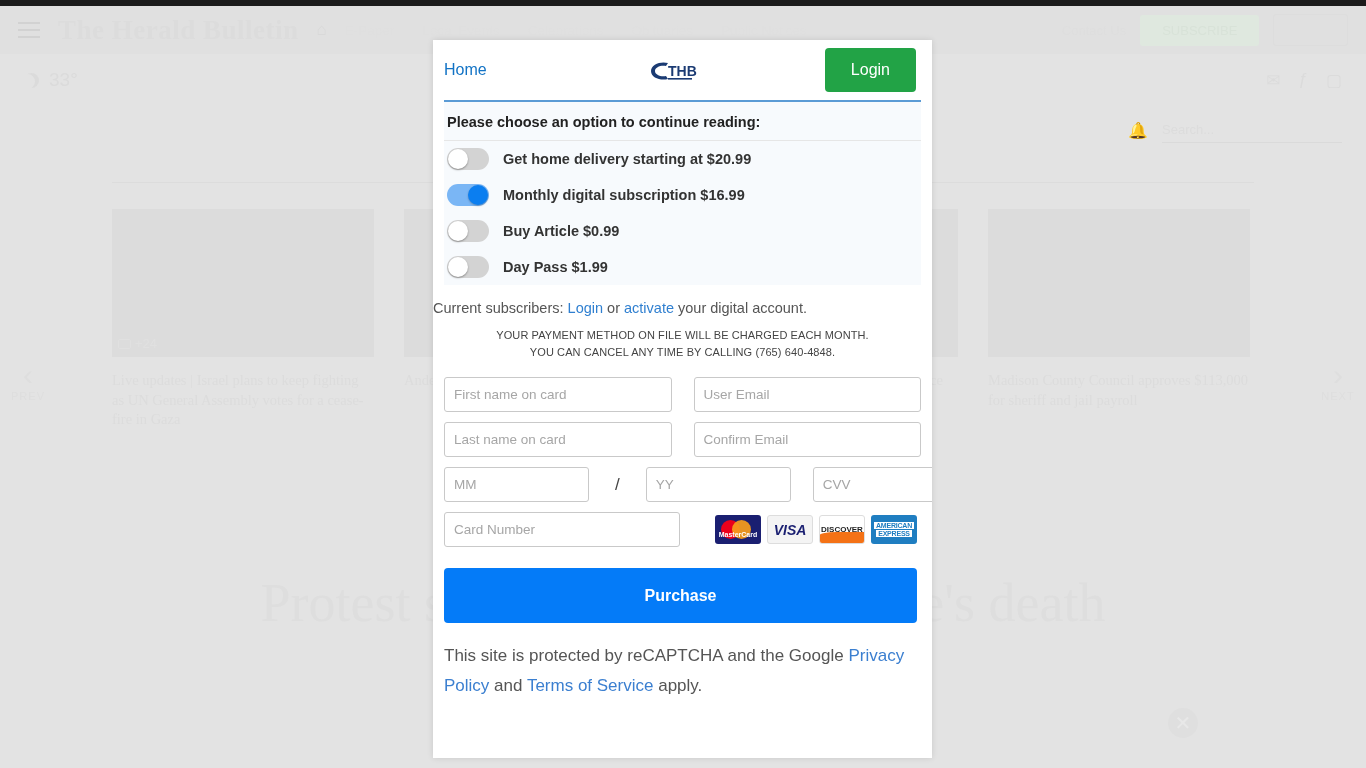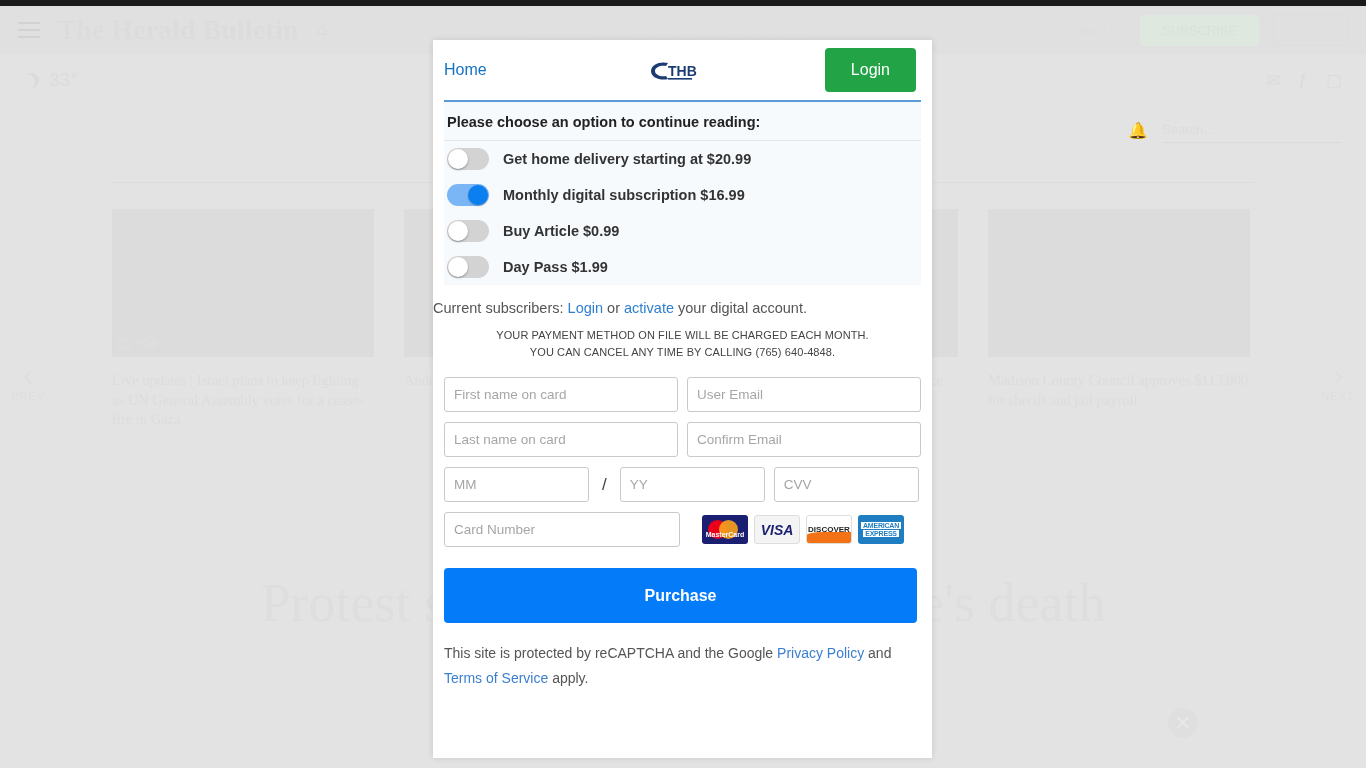--- a/index.html
+++ b/index.html
@@ -183,21 +183,21 @@
   #subscriber-line {
     text-align: left; font-size: 14.5px; color: #555;
     margin-top: 15px;
   }
   #subscriber-line a { color: #2f7fd0; text-decoration: none; cursor: pointer; }
   #charge-notice {
     text-align: center; font-size: 11px; color: #444;
     line-height: 1.55; margin-top: 11px; letter-spacing: .1px;
   }
   #form-area { padding: 16px 11px 0 11px; }
-  .frow { display: flex; gap: 9px; margin-bottom: 10px; }
+  .frow { display: flex; gap: 22px; margin-bottom: 10px; }
   .fin {
     border: 1px solid #c9c9c9; border-radius: 3px;
     height: 35px; padding: 0 9px; font-size: 13.5px; color: #333;
     background: #fff; font-family: "Liberation Sans", sans-serif;
     outline: none;
   }
   .fin::placeholder { color: #a6a6a6; }
   .w-half { width: 236px; }
   .w-card { width: 236px; }
   .cards-logos { display: flex; gap: 6px; align-items: center; margin-left: 13px; }
@@ -228,21 +228,21 @@
   .slash { font-size: 17px; color: #444; align-self: center; padding: 0 4px; }
   .w-yy { width: 145px; }
   .w-cvv { width: 145px; }
   #purchase-btn {
     margin: 11px 11px 0 11px; width: 473px; height: 55px;
     background: #047bf8; color: #fff; border: none; border-radius: 4px;
     font-size: 16px; font-weight: bold; cursor: pointer;
     font-family: "Liberation Sans", sans-serif;
   }
   #recaptcha-note {
-    padding: 18px 11px 0 11px; font-size: 14px; color: #555; line-height: 1.75;
+    padding: 18px 11px 0 11px; font-size: 17px; color: #555; line-height: 1.75;
   }
   #recaptcha-note a { color: #3b7fd0; text-decoration: none; cursor: pointer; }
 </style>
 </head>
 <body>
 
 <div id="bg-page">
   <div id="bg-topstrip"></div>
 
   <div id="bg-header">

